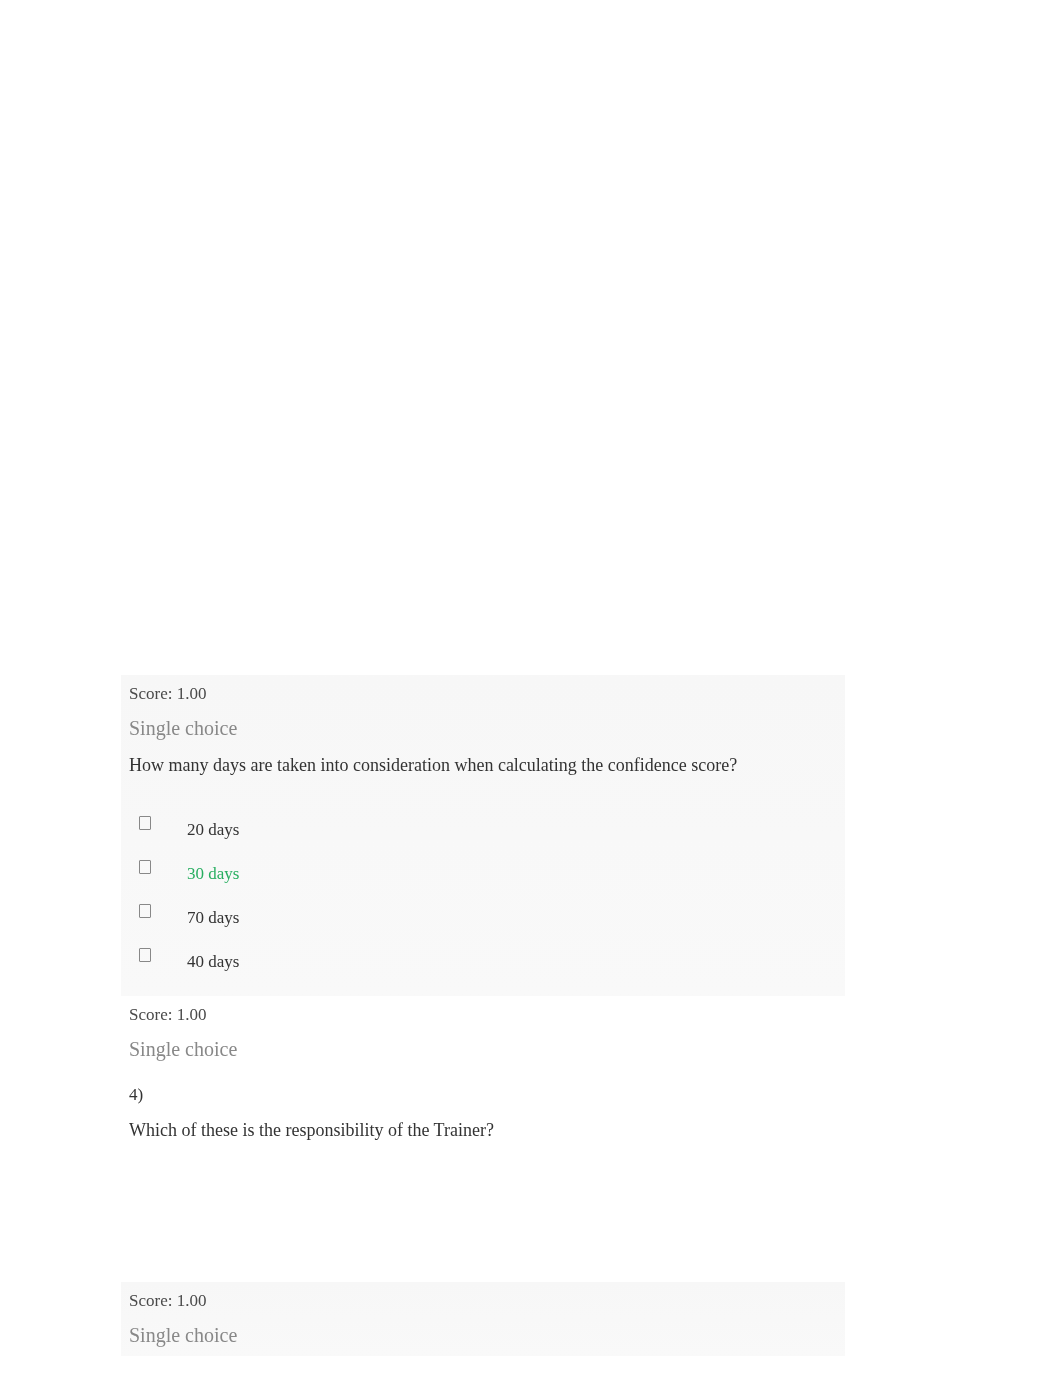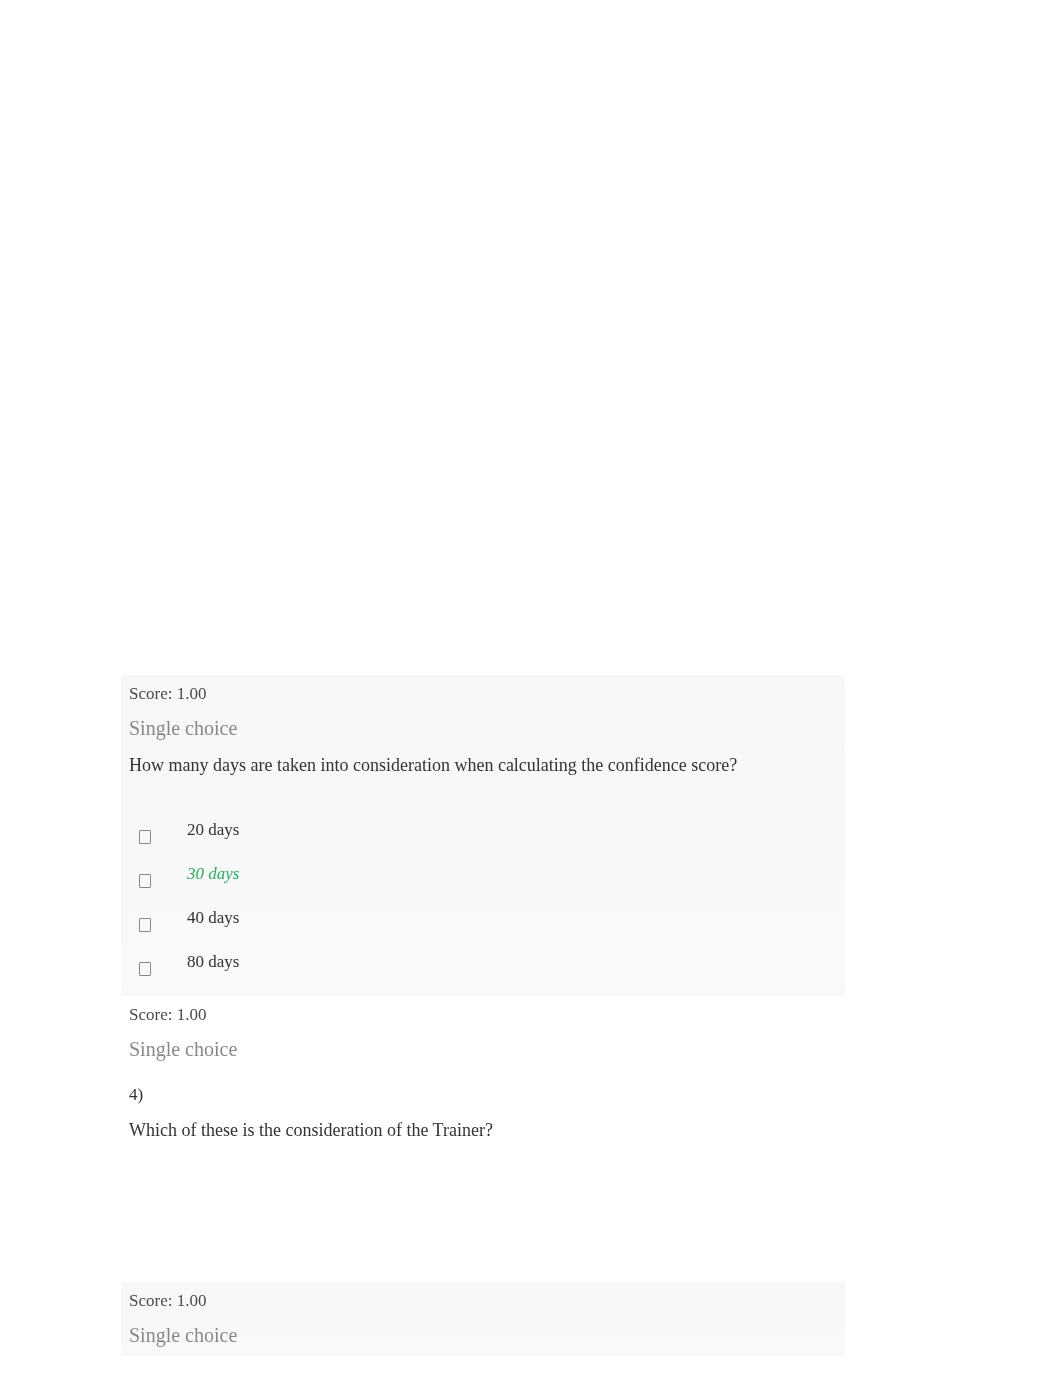--- a/index.html
+++ b/index.html
@@ -49,38 +49,37 @@
       font-size: 18px;
       margin-top: 4px;
       line-height: 1.4;
     }
     .options {
       margin-top: 26px;
       padding-left: 10px;
     }
     .option-row {
       display: flex;
-      align-items: flex-end;
+      align-items: flex-start;
       margin-bottom: 8px;
     }
     .option-marker {
       width: 12px;
       height: 14px;
       border: 1px solid #888;
       border-radius: 1px;
       margin-right: 32px;
       flex-shrink: 0;
     }
     .option-text {
       color: #333333;
       font-size: 17px;
     }
     .option-text.correct {
       color: #27ae60;
-      font-style: italic;
     }
     .spacer-q11-options {
       height: 130px;
     }
   </style>
 </head>
 <body>
 
 <div class="container">
 
@@ -92,34 +91,34 @@
       <div class="option-row">
         <span class="option-marker"></span>
         <span class="option-text">20 days</span>
       </div>
       <div class="option-row">
         <span class="option-marker"></span>
         <span class="option-text correct">30 days</span>
       </div>
       <div class="option-row">
         <span class="option-marker"></span>
-        <span class="option-text">40 days</span>
+        <span class="option-text">70 days</span>
       </div>
       <div class="option-row">
         <span class="option-marker"></span>
-        <span class="option-text">80 days</span>
+        <span class="option-text">40 days</span>
       </div>
     </div>
   </div>
 
   <div class="question-block no-bg">
     <div class="score-line">Score: 1.00</div>
     <div class="question-type">Single choice</div>
     <div class="question-number">4)</div>
-    <div class="question-text">Which of these is the consideration of the Trainer?</div>
+    <div class="question-text">Which of these is the responsibility of the Trainer?</div>
     <div class="spacer-q11-options"></div>
   </div>
 
   <div class="question-block">
     <div class="score-line">Score: 1.00</div>
     <div class="question-type">Single choice</div>
   </div>
 
 </div>
 

